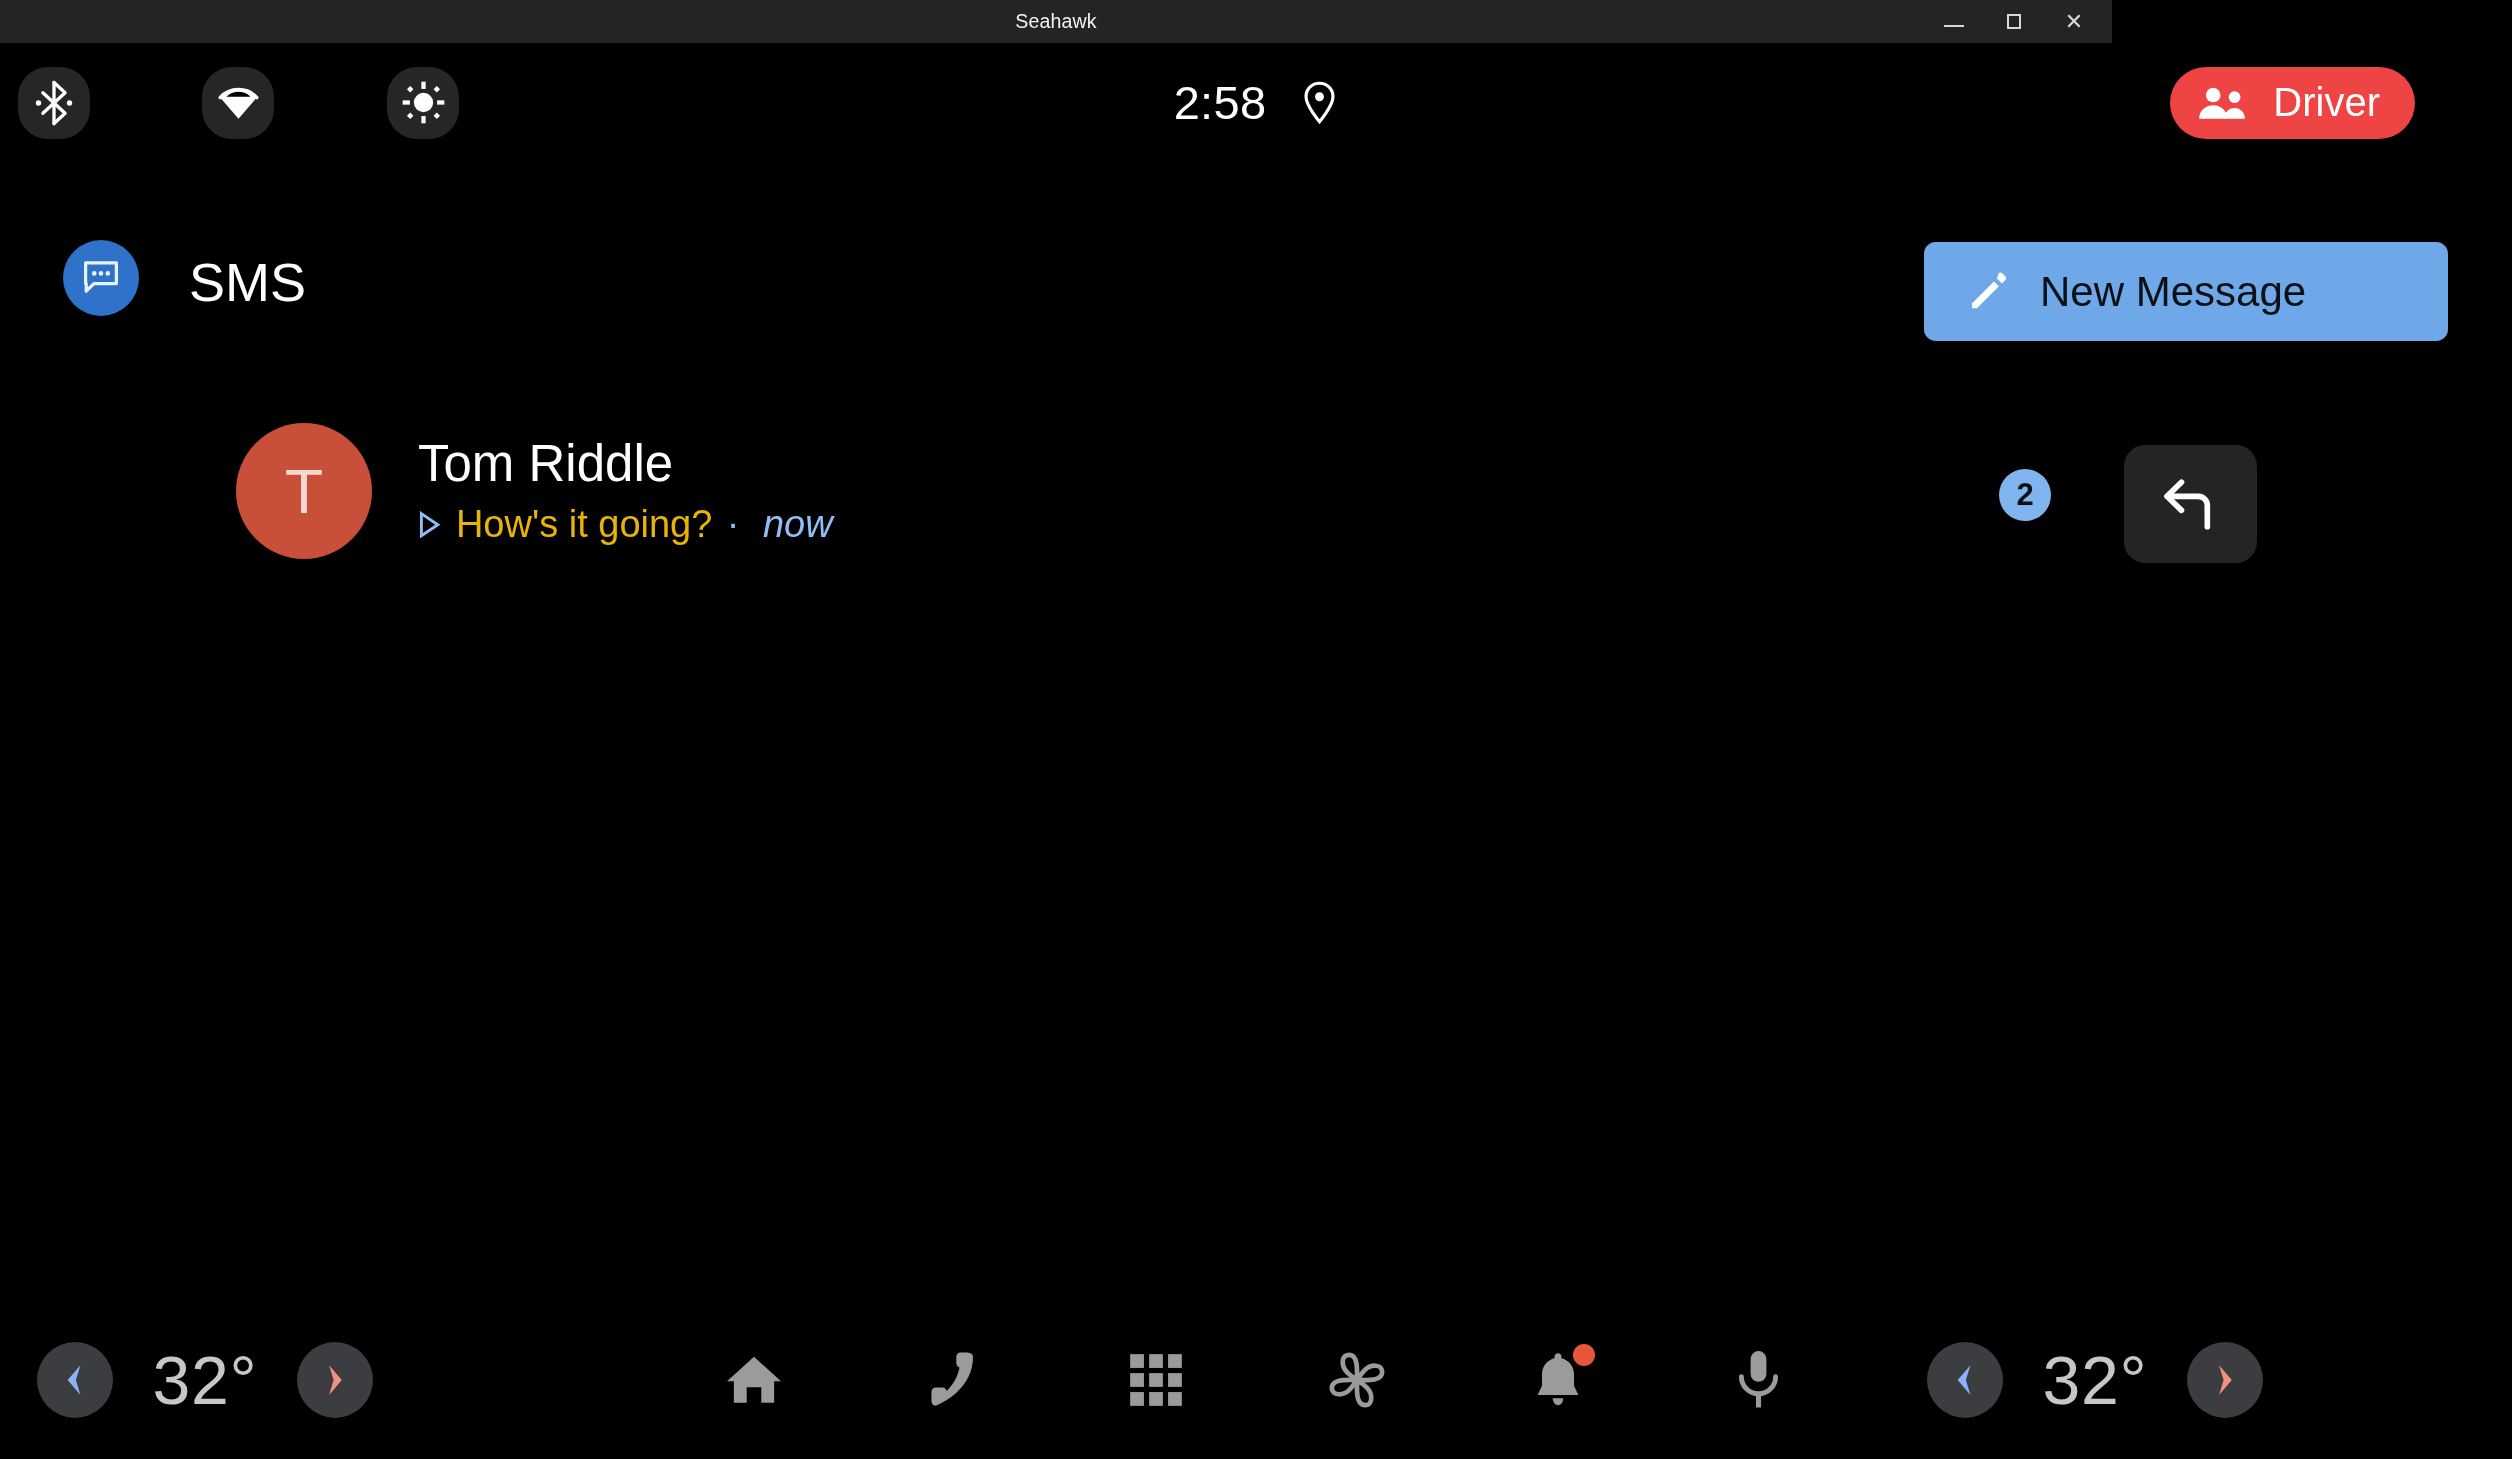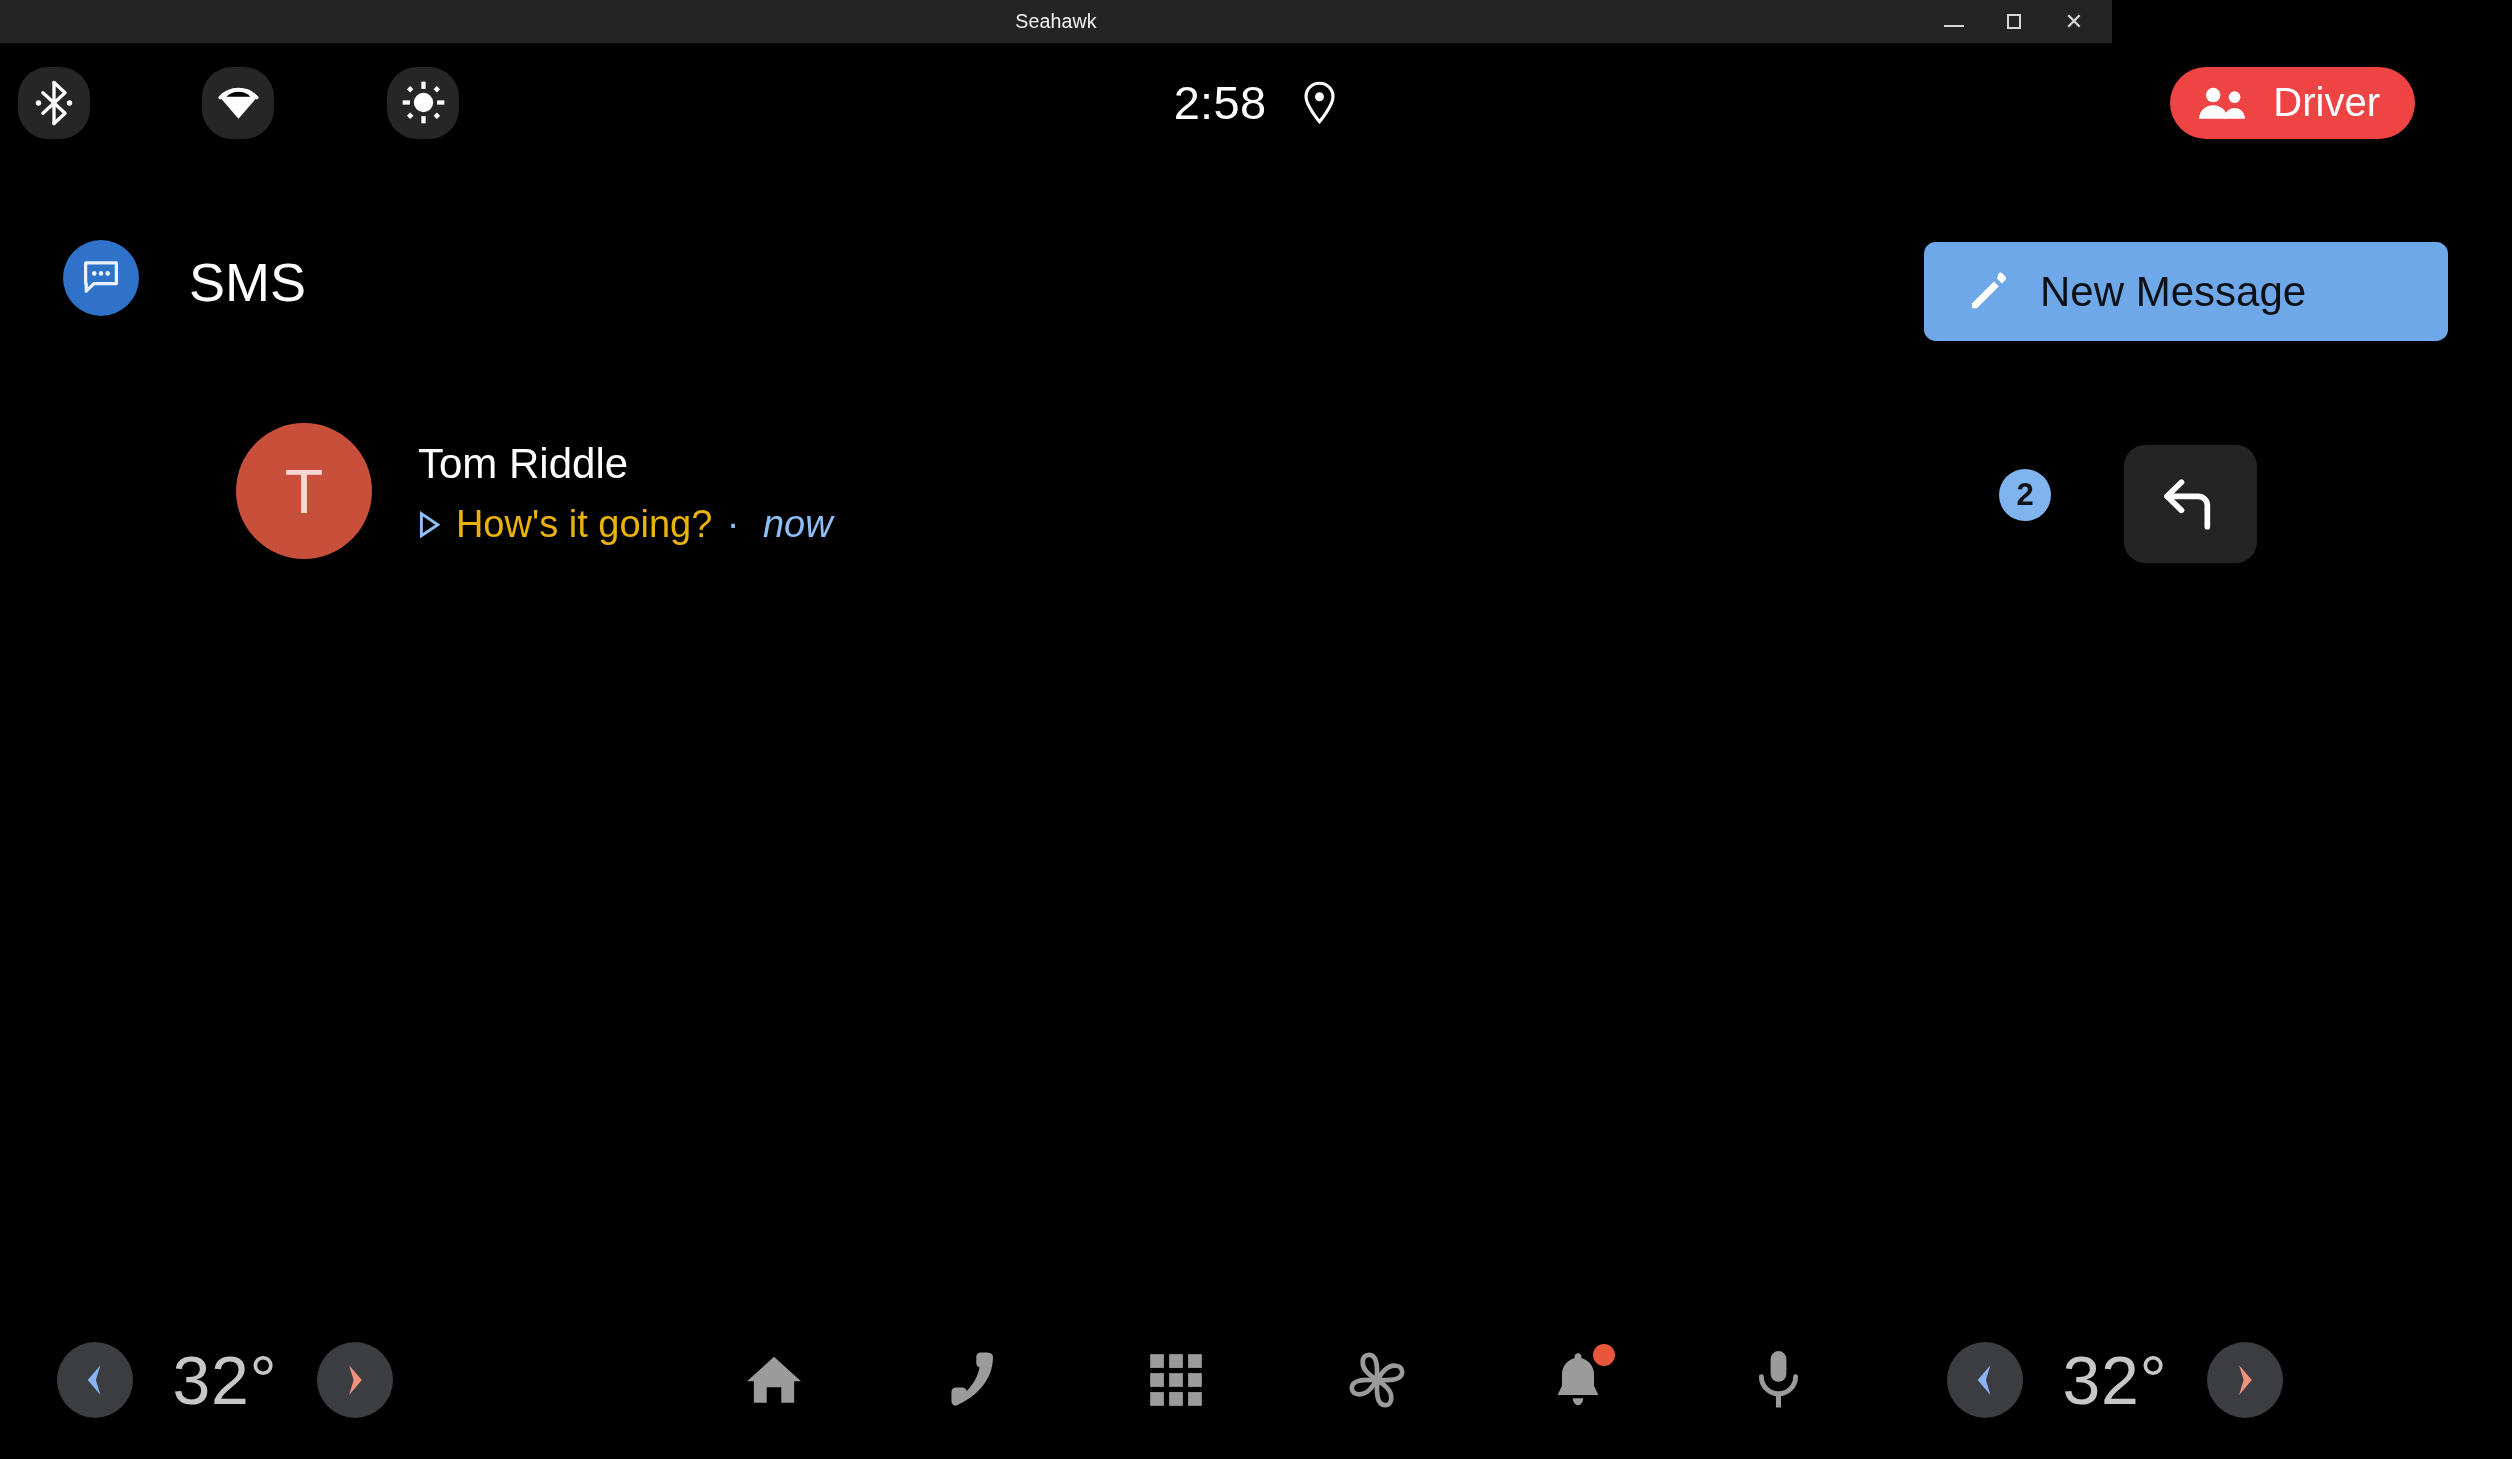--- a/index.html
+++ b/index.html
@@ -100,21 +100,21 @@
     position:absolute; left:236px; top:14.4px;
     width:136px; height:136px; border-radius:68px;
     background:#C8503B;
     display:flex; align-items:center; justify-content:center;
   }
   .avatar-letter{
     color:#f6d8d2; font-size:63px; font-weight:300;
   }
   .conv-texts{ position:absolute; left:418px; top:25px; }
   .conv-name{
-    color:#ffffff; font-size:42px; font-weight:400; line-height:60px;
+    color:#ffffff; font-size:51px; font-weight:400; line-height:60px;
   }
   .conv-sub{
     display:flex; align-items:center; gap:14.4px; margin-top:9.1px;
   }
   .play-tri{ width:23.5px; height:27.4px; }
   .conv-preview{ color:#eab308; font-size:38px; }
   .conv-dot{ color:#8FBEF5; font-size:38px; }
   .conv-time{ color:#8FBEF5; font-size:38px; margin-left:9.1px;font-style:italic;}
 
   .unread-badge{
@@ -126,21 +126,21 @@
   }
   .reply-btn{
     position:absolute; left:2124px; top:402px;
     width:133px; height:118px; border-radius:21px;
     background:#242424;
     display:flex; align-items:center; justify-content:center;
   }
 
   
   .navbar{
-    position:absolute; left:0; bottom:0; width:2300px; height:159px;margin-left:20px;
+    position:absolute; left:0; bottom:0; width:2300px; height:159px;
   }
   .temp-group{
     position:absolute; top:0; height:159px;
     display:flex; align-items:center; gap:17px;
   }
   .temp-group.left{ left:37px; }
   .temp-group.right{ right:37px; }
   .temp-btn{
     width:76px; height:76px; border-radius:38px;
     background:#3b3d40;

